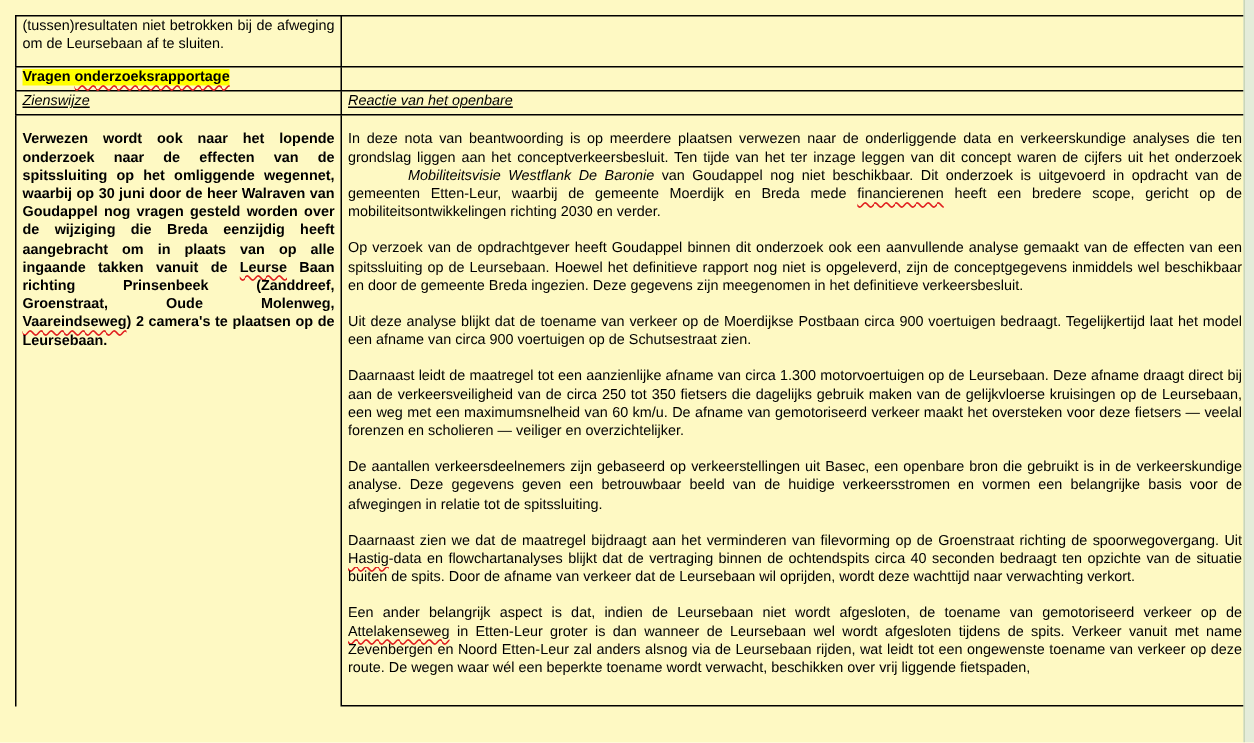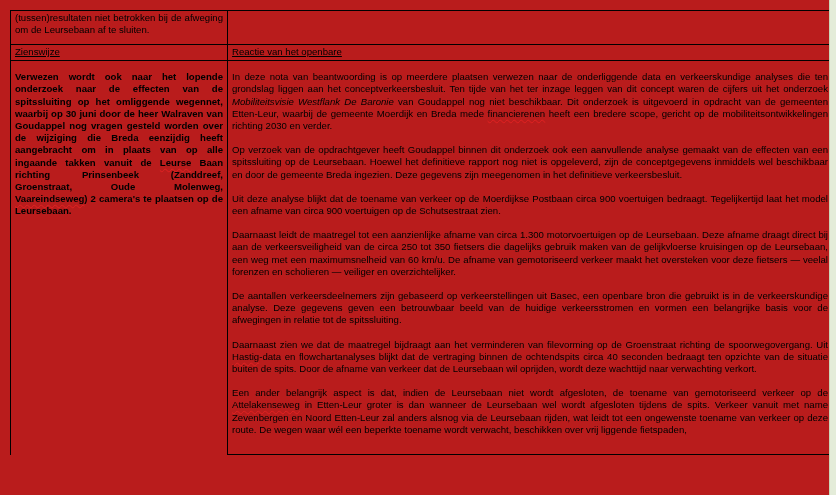--- a/index.html
+++ b/index.html
@@ -1,61 +1,67 @@
 <!DOCTYPE html>
 <html><head>
 <meta charset="utf-8">
 <style>
   html, body { margin: 0; padding: 0; }
   body {
     width: 836px; height: 495px; overflow: hidden; background: #ffffff;
     font-family: "Liberation Sans", sans-serif; font-size: 9.6px; color: #000;
     position: relative;
   }
-  .page { position: absolute; left: 0; top: 0; width: 830px; height: 495px; background: #b91c1c; }
+  .page { position: absolute; left: 0; top: 0; width: 830px; height: 495px; background: #fef9c3; }
   .right-strip { position: absolute; right: 0; top: 0; width: 6px; height: 495px; background: #e4ecd9; border-left: 1px solid #c9d6b8; }
   table.doc {
     position: absolute; left: 10px; top: 10px; width: 822px;
     border-collapse: collapse; table-layout: fixed;
   }
   table.doc td {
     border: 1px solid #000; vertical-align: top; padding: 1px 4px 2px 4px;
     line-height: 12.2px; text-align: justify;
   }
   col.c1 { width: 217px; }
   col.c2 { width: 605px; }
   .row-top td { height: 30px; }
   .row-head td { height: 11px; padding-top: 0; padding-bottom: 0; }
   .row-sub td { height: 11px; padding-top: 0; padding-bottom: 0; }
   .hl { background: #ffff00; font-weight: bold; }
   .spell { text-decoration: underline wavy #e02020; text-decoration-thickness: 1px; text-underline-offset: 2px; }
-  .ital { text-decoration: underline; }
+  .ital { font-style: italic; text-decoration: underline; }
   .body-cell { padding-top: 10px !important; }
   p { margin: 0 0 12px 0; }
   p.last { margin-bottom: 16px; }
-  em { font-style: italic; }
+  em { font-style: italic; margin-left: 40px; }
   .cut { border-bottom: none !important; font-weight: bold; }
 </style>
 </head>
 <body>
 
 <div class="page">
   <table class="doc">
     <colgroup>
         <col class="c1">
         <col class="c2">
       </colgroup>
     <tbody>
         <tr class="row-top">
       <td>
         <span>(tussen)resultaten niet betrokken bij de afweging om de Leursebaan af te sluiten.</span>
       </td>
       <td>
         <span></span>
       </td>
+    </tr>
+    <tr class="row-head">
+      <td>
+        <span class="hl"><span>Vragen </span><span class="spell">onderzoeksrapportage</span></span>
+      </td>
+      <td></td>
     </tr>
     <tr class="row-sub">
       <td>
         <span class="ital">Zienswijze</span>
       </td>
       <td>
         <span class="ital">Reactie van het openbare</span>
       </td>
     </tr>
     <tr>

